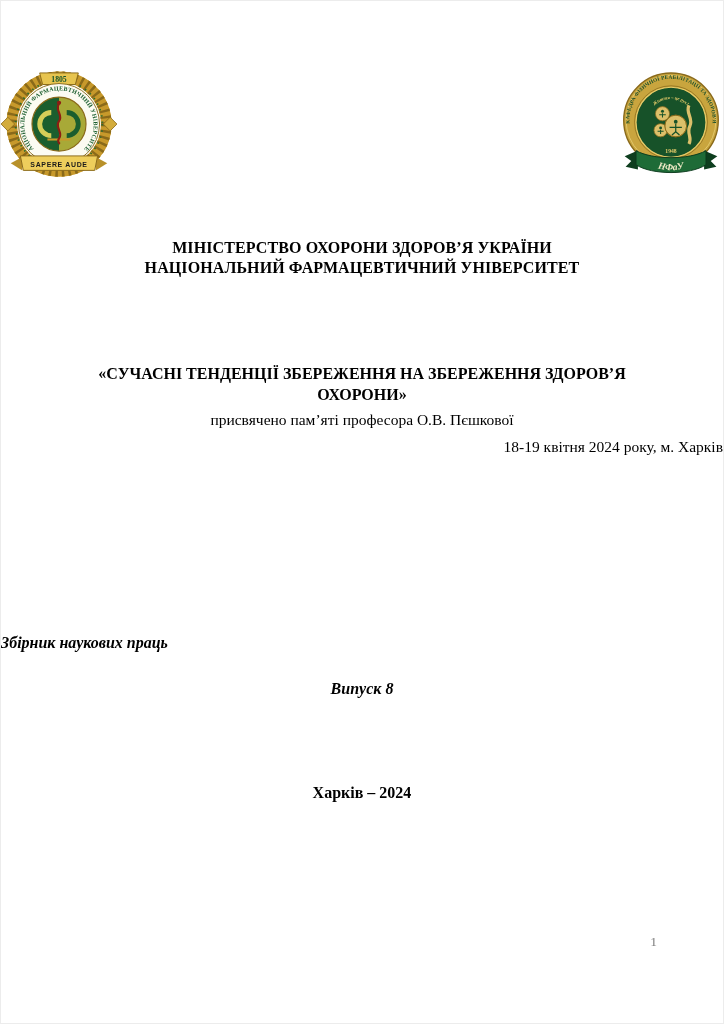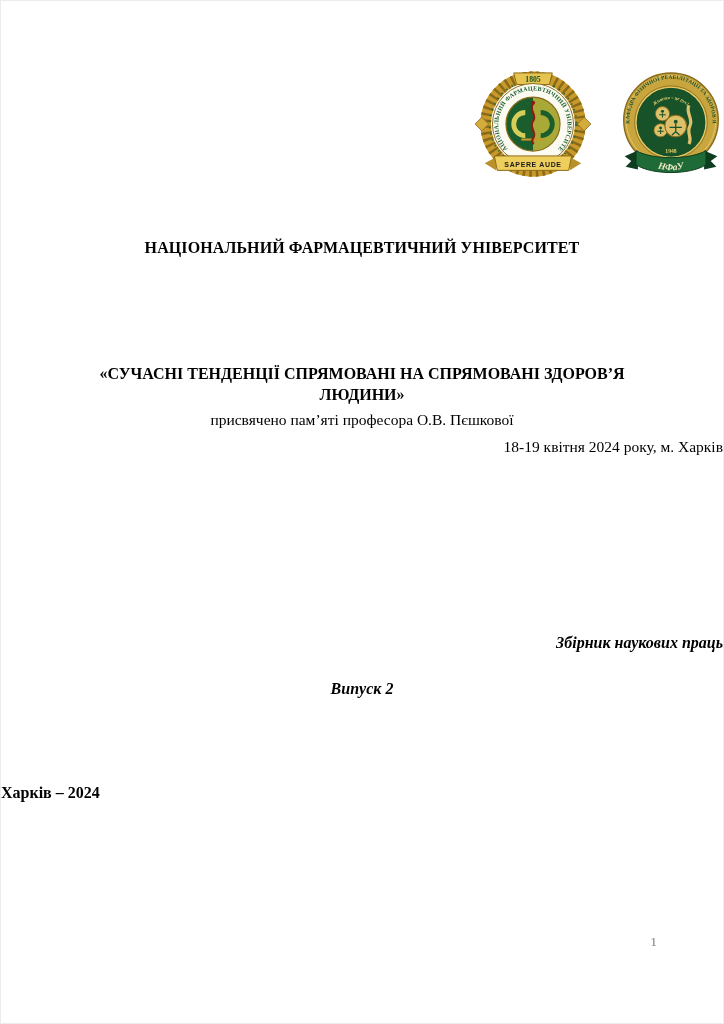--- a/index.html
+++ b/index.html
@@ -11,22 +11,22 @@
     background: #ffffff;
     color: #000000;
     font-family: "Liberation Serif", serif;
     overflow: hidden;
     box-sizing: border-box;
     border: 1px solid #ececec;
   }
   .logos {
     position: absolute;
     top: 70px; left: 0; width: 100%;
-    display: flex; justify-content: flex-end; align-items: flex-start;
-    gap: 28px;
+    display: flex; justify-content: space-between; align-items: flex-start;
+    gap: 44px;
   }
   .header-block {
     position: absolute;
     top: 237px; left: 0; width: 100%;
     text-align: center;
     font-size: 16px; font-weight: bold; line-height: 20px;
     letter-spacing: 0.1px;
   }
   .title-block {
     position: absolute;
@@ -40,31 +40,31 @@
     text-align: center; font-size: 15.5px;
   }
   .date-place {
     position: absolute;
     top: 437px; left: 0; width: 100%;
     text-align: right; font-size: 15.5px;
   }
   .collection {
     position: absolute;
     top: 633px; left: 0; width: 100%;
-    text-align: right; font-size: 16px; font-weight: bold; font-style: italic;
+    text-align: left; font-size: 16px; font-weight: bold; font-style: italic;
   }
   .issue {
     position: absolute;
     top: 679px; left: 0; width: 100%;
     text-align: center; font-size: 16px; font-weight: bold; font-style: italic;
   }
   .city-year {
     position: absolute;
     top: 783px; left: 0; width: 100%;
-    font-size: 16px; font-weight: bold;
+    text-align: center; font-size: 16px; font-weight: bold;
   }
   .page-number {
     position: absolute;
     top: 933px; right: 66px;
     font-size: 13.5px; color: #7f7f7f;
   }
   svg text { font-family: "Liberation Serif", serif; }
   svg .sans { font-family: "Liberation Sans", sans-serif; }
 </style>
 </head>
@@ -148,33 +148,34 @@
         <path d="M 90,84 L 104,90 L 97,95 L 103,101 L 90,104 Z" fill="#0E3E1F"></path>
         <path d="M 18,84 C 35,94 75,94 92,84 L 92,99 C 75,110 35,110 18,99 Z" fill="#1E6B37" stroke="#0C3A1D" stroke-width="1"></path>
         <text font-size="10" font-style="italic" font-weight="bold" fill="#F2ECC8">
           <textPath href="#arcR3" startOffset="50%" text-anchor="middle">НФаУ</textPath>
         </text>
       </g>
     </svg>
   </div>
 
   <div class="header-block">
+    <div>МІНІСТЕРСТВО ОХОРОНИ ЗДОРОВ’Я УКРАЇНИ</div>
     <div>НАЦІОНАЛЬНИЙ ФАРМАЦЕВТИЧНИЙ УНІВЕРСИТЕТ</div>
   </div>
 
   <div class="title-block">
-    <div>«СУЧАСНІ ТЕНДЕНЦІЇ СПРЯМОВАНІ НА СПРЯМОВАНІ ЗДОРОВ’Я</div>
-    <div>ЛЮДИНИ»</div>
+    <div>«СУЧАСНІ ТЕНДЕНЦІЇ ЗБЕРЕЖЕННЯ НА ЗБЕРЕЖЕННЯ ЗДОРОВ’Я</div>
+    <div>ОХОРОНИ»</div>
   </div>
 
   <div class="dedication">присвячено пам’яті професора О.В. Пєшкової</div>
 
   <div class="date-place">18-19 квітня 2024 року, м. Харків</div>
 
   <div class="collection">Збірник наукових праць</div>
 
-  <div class="issue">Випуск 2</div>
+  <div class="issue">Випуск 8</div>
 
   <div class="city-year">Харків – 2024</div>
 
   <div class="page-number">1</div>
 
 </div>
 
 </body></html>

